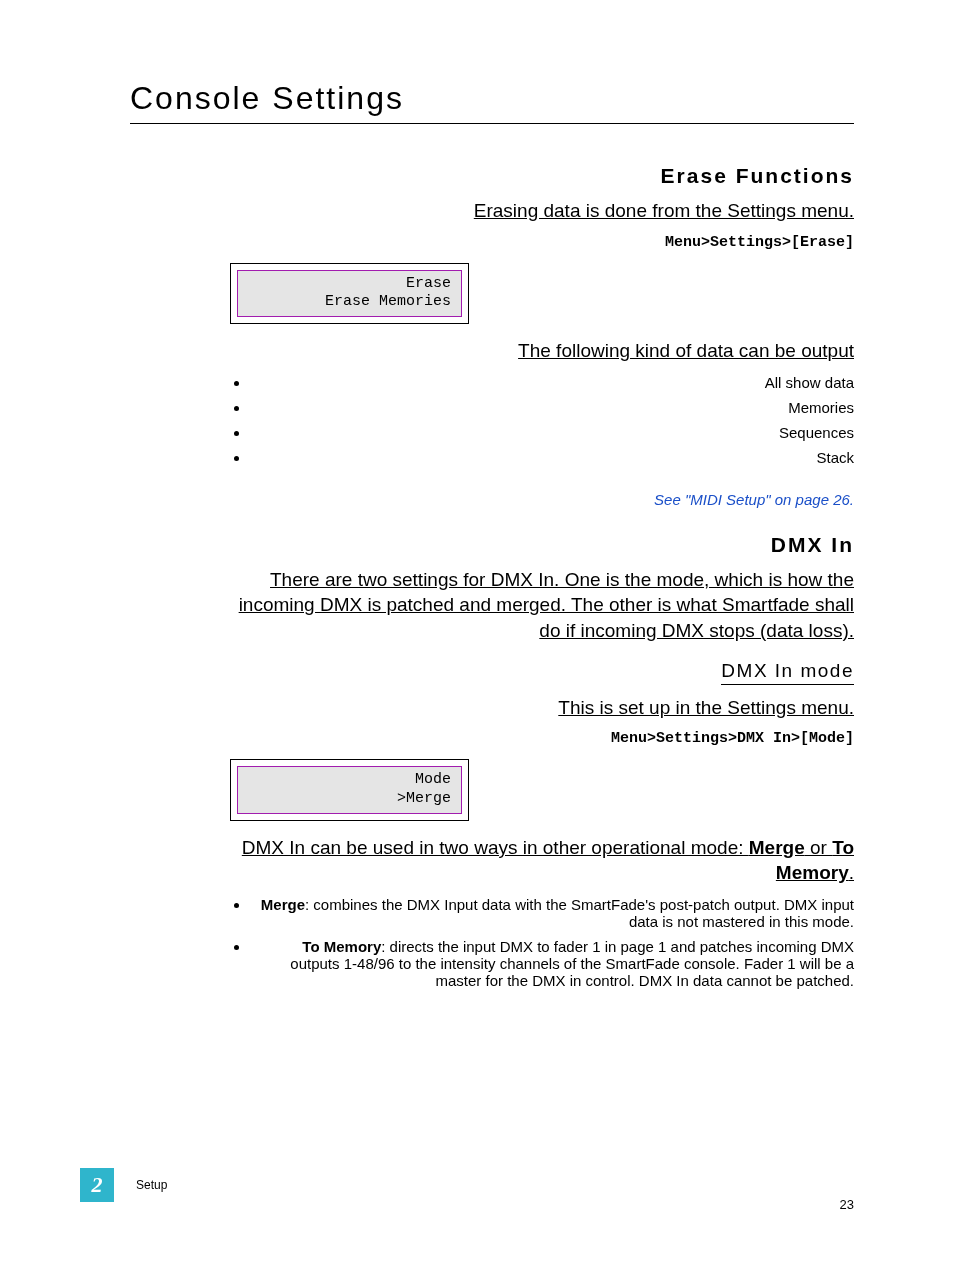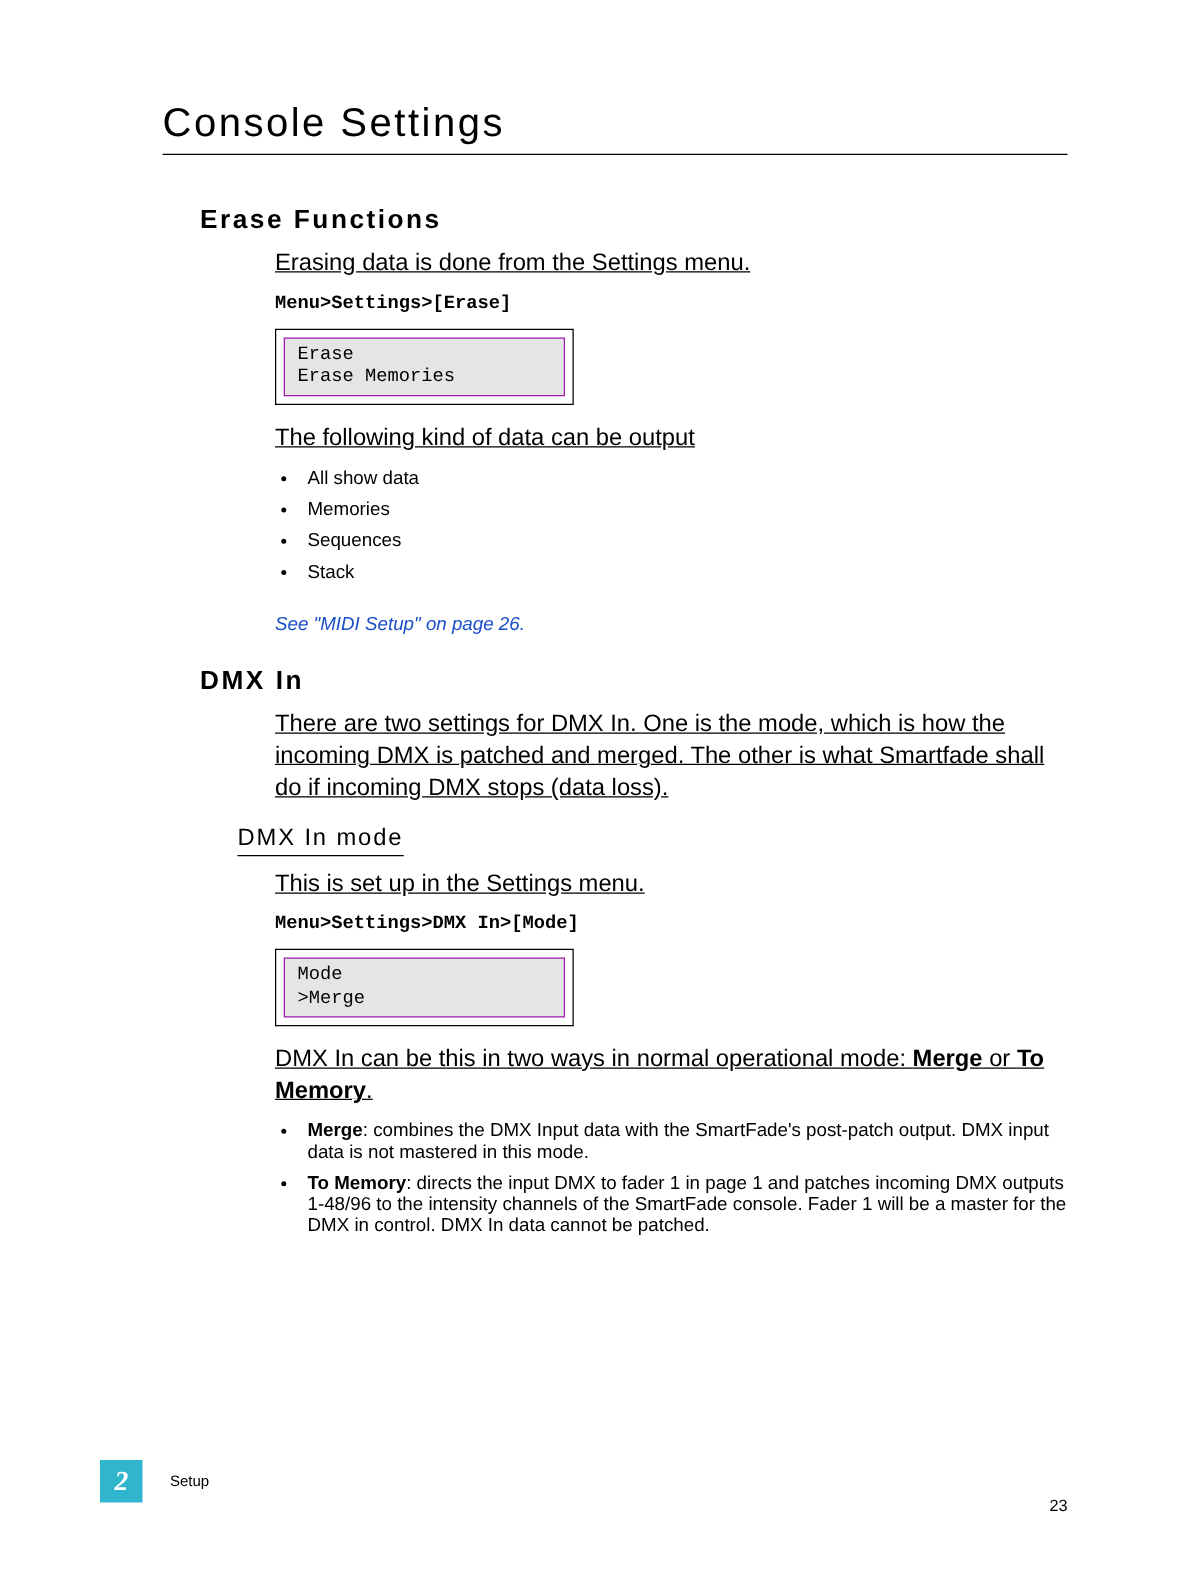--- a/index.html
+++ b/index.html
@@ -18,22 +18,23 @@
   .title {
     font-size: 32px;
     letter-spacing: 2px;
     font-family: Arial, Helvetica, sans-serif;
     font-weight: 400;
     border-bottom: 1.5px solid #000;
     padding-bottom: 6px;
     margin-bottom: 40px;
   }
   .section {
-    margin-left: 30px;
+    margin-left: 40px;
     margin-bottom: 25px;
+    text-align: right;
   }
   .section-title {
     font-size: 21px;
     font-weight: bold;
     letter-spacing: 2px;
     margin-bottom: 10px;
   }
   .body-text {
     font-size: 19px;
     margin-left: 60px;
@@ -158,21 +159,21 @@
 
     <div class="sub-title">DMX In mode</div>
     <div class="body-text">This is set up in the Settings menu.</div>
     <div class="mono-path">Menu&gt;Settings&gt;DMX In&gt;[Mode]</div>
     <div class="lcd-box">
       <div class="lcd-inner"><span>Mode</span>
 <span>&gt;Merge</span></div>
     </div>
 
     <div class="body-text">
-      <span>DMX In can be this in two ways in normal operational mode: </span><b>Merge</b><span> or </span><b>To Memory</b><span>.</span>
+      <span>DMX In can be used in two ways in other operational mode: </span><b>Merge</b><span> or </span><b>To Memory</b><span>.</span>
     </div>
 
     <ul class="bullets">
       <li>
         <b>Merge</b><span>: combines the DMX Input data with the SmartFade's post-patch output. DMX input data is not mastered in this mode.</span>
       </li>
       <li>
         <b>To Memory</b><span>: directs the input DMX to fader 1 in page 1 and patches incoming DMX outputs 1-48/96 to the intensity channels of the SmartFade console. Fader 1 will be a master for the DMX in control. DMX In data cannot be patched.</span>
       </li>
     </ul>

